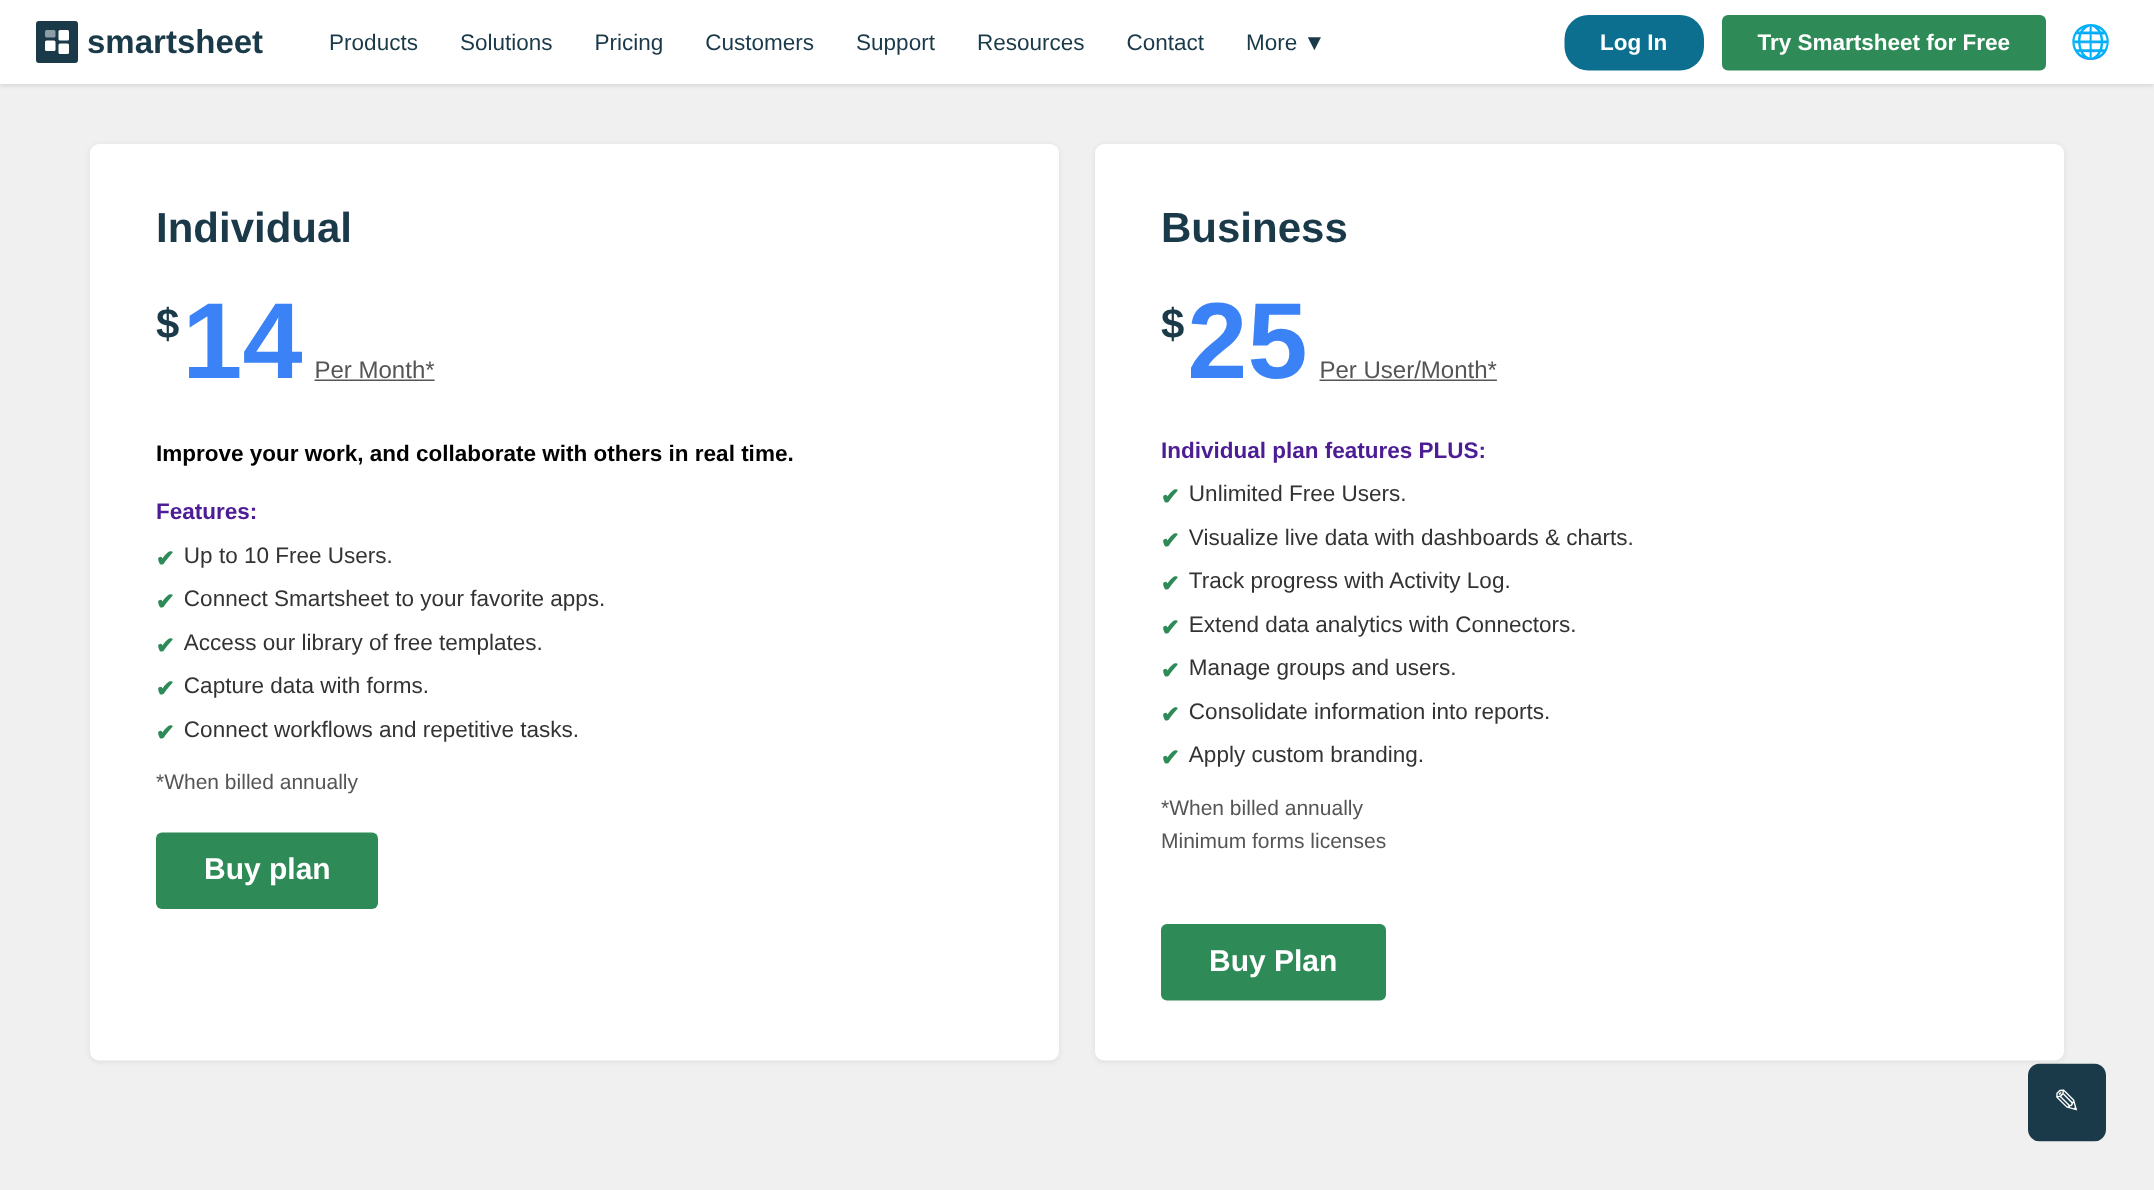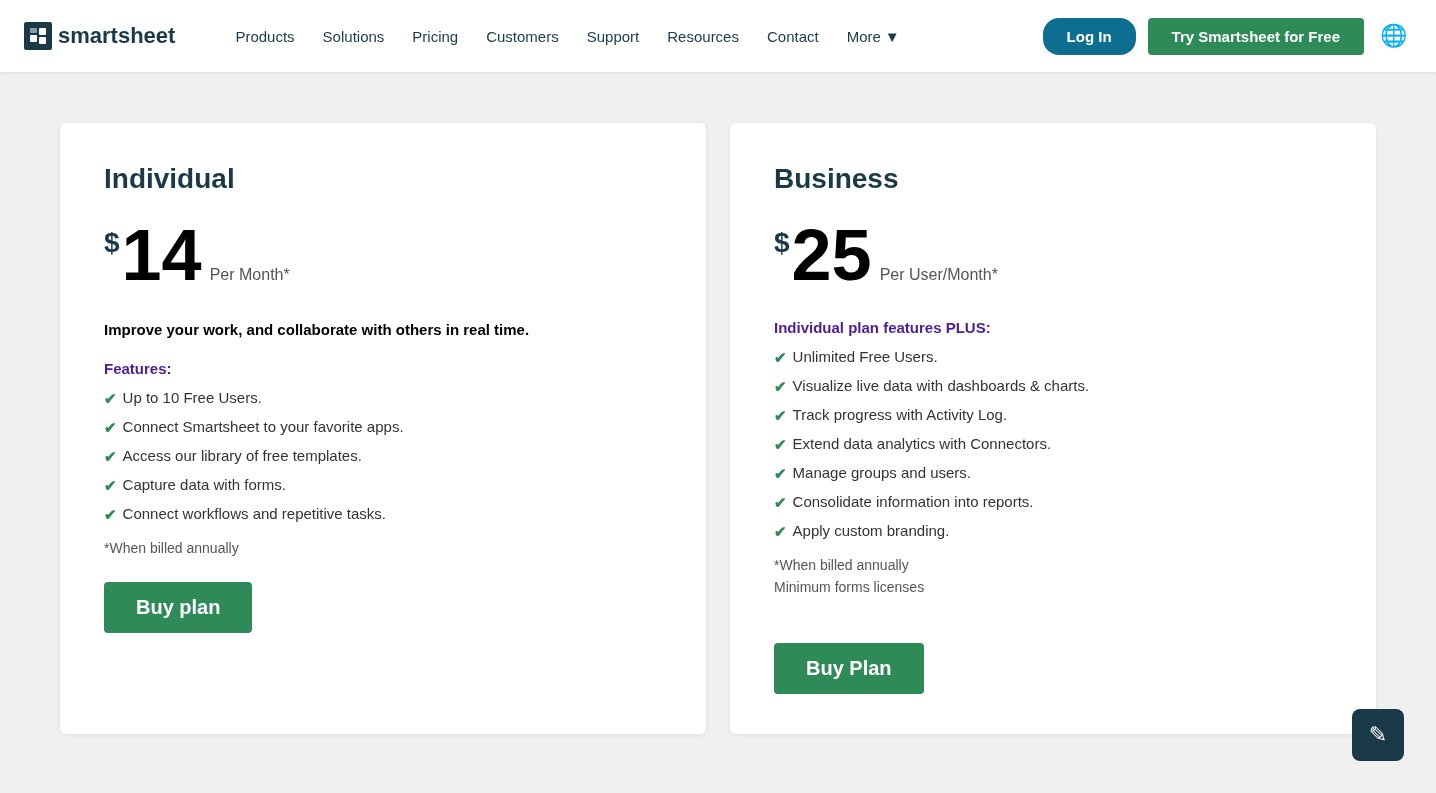--- a/index.html
+++ b/index.html
@@ -1,28 +1,27 @@
 <!DOCTYPE html>
 <html><head>
   <meta charset="utf-8">
   <style>
     * { margin: 0; padding: 0; box-sizing: border-box; }
     body { font-family: 'Helvetica Neue', Arial, sans-serif; background: #f0f0f0; color: #1a3a4a; min-width: 1436px; }
 
     
     nav {
       background: #fff;
-      height: 72px;
+      height: 56px;
       display: flex;
       align-items: center;
       padding: 0 24px;
       box-shadow: 0 1px 3px rgba(0,0,0,0.1);
       position: relative;
       z-index: 10;
-      gap: 16px;
     }
     .nav-logo {
       display: flex;
       align-items: center;
       margin-right: 32px;
       text-decoration: none;
     }
     .logo-icon {
       width: 28px;
       height: 28px;
@@ -109,21 +108,20 @@
       grid-template-columns: 1fr 1fr;
       gap: 24px;
       max-width: 1316px;
       margin: 0 auto;
     }
     .pricing-card {
       background: #fff;
       border-radius: 6px;
       padding: 40px 44px;
       box-shadow: 0 1px 4px rgba(0,0,0,0.08);
-      margin-top: 11px;
     }
     .card-title {
       font-size: 28px;
       font-weight: 800;
       color: #1a3a4a;
       margin-bottom: 24px;
     }
     .price-row {
       display: flex;
       align-items: baseline;
@@ -133,28 +131,29 @@
       font-size: 28px;
       font-weight: 700;
       color: #1a3a4a;
       margin-right: 2px;
       align-self: flex-start;
       margin-top: 8px;
     }
     .price-number {
       font-size: 72px;
       font-weight: 800;
-      color: #000000;
+      color: #3b82f6;
       line-height: 1;
       margin-right: 8px;
     }
     .price-period {
       font-size: 16px;
       color: #555;
       font-weight: 400;
+      text-decoration: underline;
     }
     .card-description {
       font-size: 15px;
       color: #000000;
       font-weight: 700;
       margin-bottom: 18px;
       line-height: 1.5;
     }
     .features-label {
       font-size: 15px;

